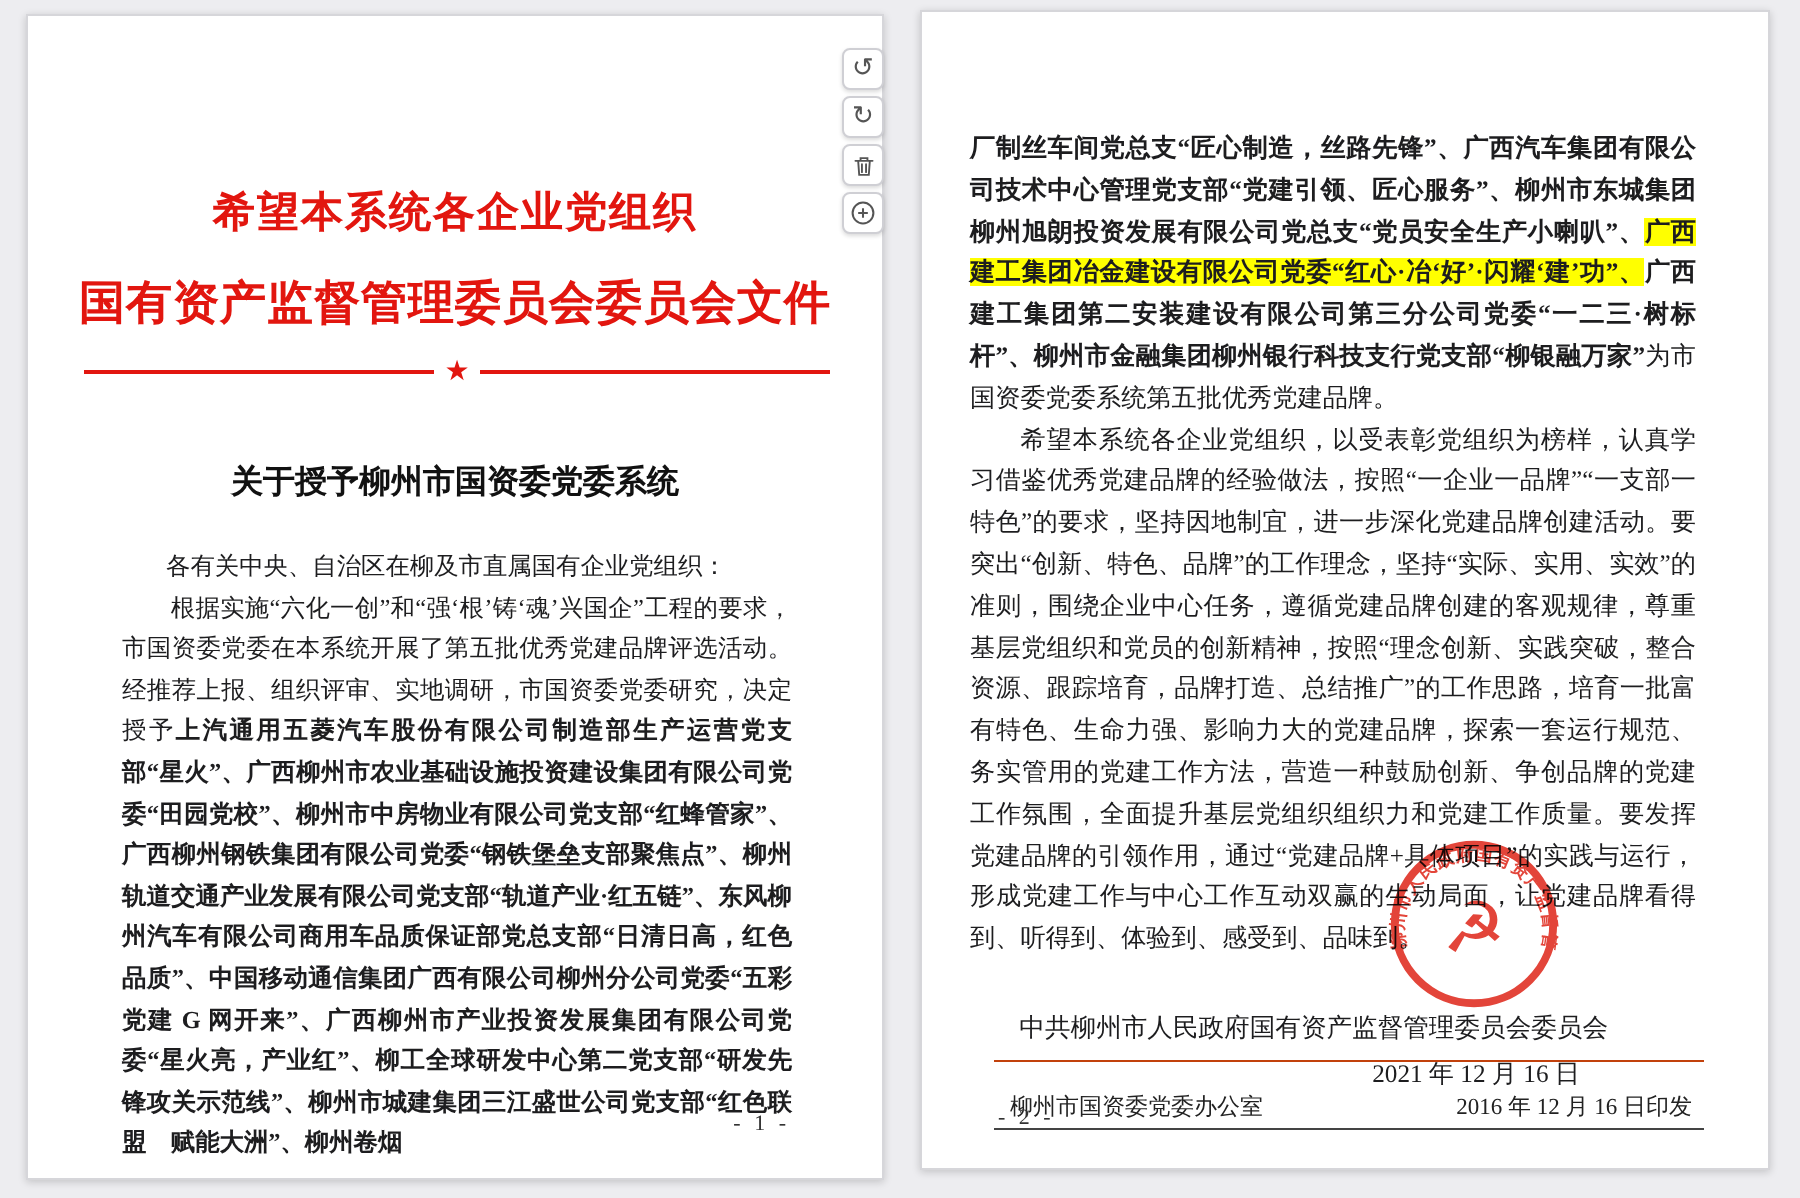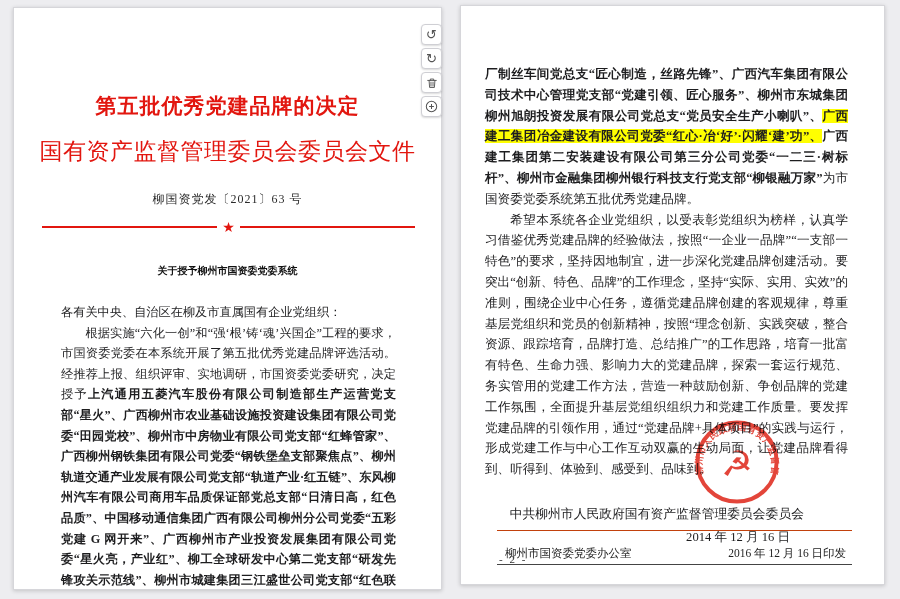--- a/index.html
+++ b/index.html
@@ -20,34 +20,34 @@
   .page-right { left:460px; top:5px; width:425px; height:580px; }
 
   
   .org-line1 {
     margin-top:84px; text-align:center;
     color:var(--red); font-weight:bold;
     font-size:21px; letter-spacing:1px;
   }
   .org-line2 {
     margin-top:16px; text-align:center;
-    color:var(--red); font-weight:normal;
+    color:var(--red); font-weight:bold;
     font-size:23px; letter-spacing:0.5px;
   }
   .doc-number { margin-top:24px; text-align:center; font-size:12px; color:#2a2a2a; letter-spacing:1px; }
   .star-rule { display:flex; align-items:center; margin:12px 26px 0 28px; }
   .star-rule .bar { flex:1; border-top:2px solid var(--red); }
   .star-rule .star { color:var(--red); font-size:14px; margin:0 5px; line-height:1; font-family:"DejaVu Sans",sans-serif; }
-  .doc-title { margin-top:26px; text-align:center; font-weight:bold; font-size:10px; line-height:22px; color:#111; }
+  .doc-title { margin-top:38px; text-align:center; font-weight:bold; font-size:16px; line-height:22px; color:#111; }
   .left-body {
     margin:20px 45px 0 47px;
     font-size:12.2px; line-height:20.6px;
     text-align:justify;
   }
-  .salutation { text-indent:0; }
+  .salutation { text-indent:0;margin-left:22px; }
   .para-indent { text-indent:2em; }
   b.doc-bold { font-weight:bold; }
   .hl { background:var(--yellow); }
   .pageno { position:absolute; font-size:11px; letter-spacing:2px; color:#333; }
   .pageno-1 { right:46px; top:548px; }
   .pageno-2 { left:38px; top:547px; }
 
   
   .float-toolbar { position:absolute; left:421px; top:24px; z-index:30; display:flex; flex-direction:column; }
   .tool-btn {
@@ -77,23 +77,22 @@
     border-top:1px solid #c2410c; border-bottom:1px solid #444;
     display:flex; justify-content:space-between; align-items:center;
     padding:15px 6px 3px 8px; font-size:11.5px; color:#222;
   }
   :root { --red:#e2160f; --yellow:#ffff00; --seal:#df2b1e; }
 </style>
 </head>
 <body>
 
 <div class="page page-left">
-  <div class="org-line1">第五批优秀党建品牌的决定</div>
+  <div class="org-line1">希望本系统各企业党组织</div>
   <div class="org-line2">国有资产监督管理委员会委员会文件</div>
-  <div class="doc-number">柳国资党发〔2021〕63 号</div>
   <div class="star-rule">
     <div class="bar"></div>
     <span class="star">★</span>
     <div class="bar"></div>
   </div>
   <div class="doc-title">
     <div>关于授予柳州市国资委党委系统</div>
   </div>
   <div class="left-body">
     <div class="salutation">各有关中央、自治区在柳及市直属国有企业党组织：</div>
@@ -121,21 +120,21 @@
     </svg>
   </button>
 </div>
 
 <div class="page page-right">
   <div class="right-body">
     <p><b class="doc-bold">厂制丝车间党总支“匠心制造，丝路先锋”、广西汽车集团有限公司技术中心管理党支部“党建引领、匠心服务”、柳州市东城集团柳州旭朗投资发展有限公司党总支“党员安全生产小喇叭”、</b><b class="doc-bold hl">广西建工集团冶金建设有限公司党委“红心·冶‘好’·闪耀‘建’功”、</b><b class="doc-bold">广西建工集团第二安装建设有限公司第三分公司党委“一二三·树标杆”、柳州市金融集团柳州银行科技支行党支部“柳银融万家”</b><span>为市国资委党委系统第五批优秀党建品牌。</span></p>
     <p class="para-indent">希望本系统各企业党组织，以受表彰党组织为榜样，认真学习借鉴优秀党建品牌的经验做法，按照“一企业一品牌”“一支部一特色”的要求，坚持因地制宜，进一步深化党建品牌创建活动。要突出“创新、特色、品牌”的工作理念，坚持“实际、实用、实效”的准则，围绕企业中心任务，遵循党建品牌创建的客观规律，尊重基层党组织和党员的创新精神，按照“理念创新、实践突破，整合资源、跟踪培育，品牌打造、总结推广”的工作思路，培育一批富有特色、生命力强、影响力大的党建品牌，探索一套运行规范、务实管用的党建工作方法，营造一种鼓励创新、争创品牌的党建工作氛围，全面提升基层党组织组织力和党建工作质量。要发挥党建品牌的引领作用，通过“党建品牌+具体项目”的实践与运行，形成党建工作与中心工作互动双赢的生动局面，让党建品牌看得到、听得到、体验到、感受到、品味到。</p>
   </div>
   <div class="sig-org">中共柳州市人民政府国有资产监督管理委员会委员会</div>
-  <div class="sig-date">2014 年 12 月 16 日</div>
+  <div class="sig-date">2021 年 12 月 16 日</div>
 
   <svg class="seal" viewBox="0 0 100 100">
     <circle cx="50" cy="50" r="45" fill="none" stroke="#df2b1e" stroke-width="4.5"></circle>
     <defs>
       <path id="sealArc" d="M 12,66 A 40,40 0 1 1 88,66" fill="none"></path>
     </defs>
     <text font-size="10" fill="#df2b1e" font-weight="bold" letter-spacing="0.5">
       <textPath href="#sealArc" startOffset="2">柳州市人民政府国有资产监督管理委员会</textPath>
     </text>
     <text x="50" y="66" text-anchor="middle" font-size="40" fill="#df2b1e">☭</text>

